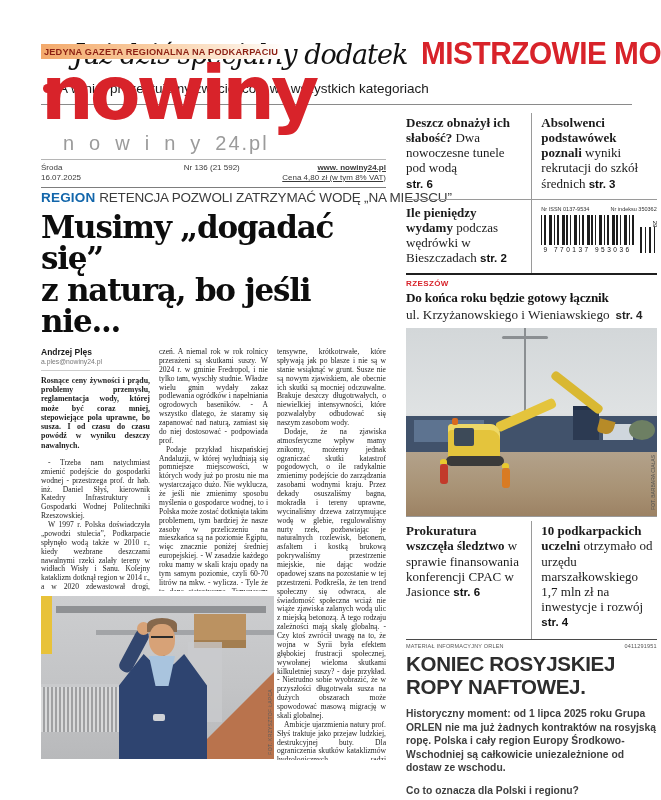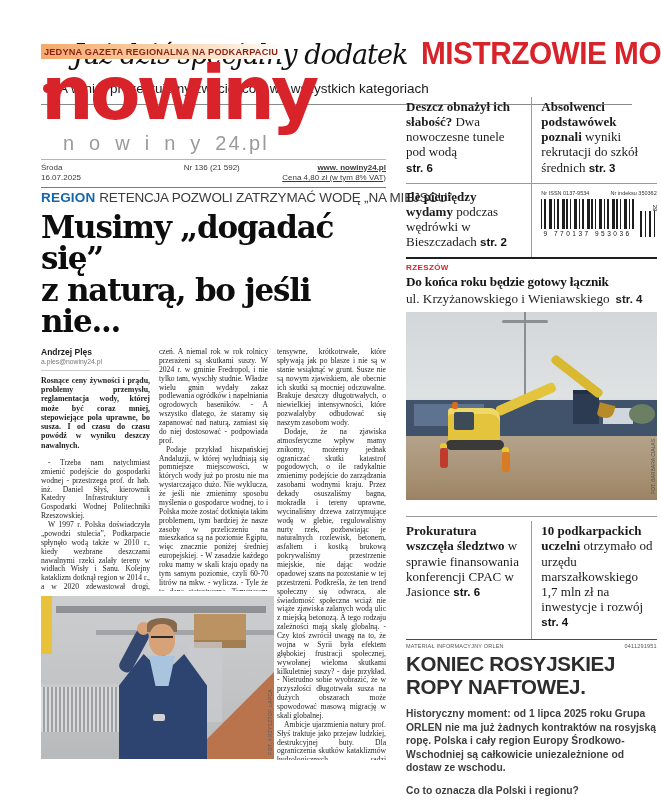--- a/index.html
+++ b/index.html
@@ -144,21 +144,21 @@
                border-radius:0 0 8px 4px; transform:rotate(15deg); }
   .ex-beacon { position:absolute; left:46px; top:90px; width:6px; height:7px; background:#d96b1f; border-radius:2px; }
   .ex-worker { position:absolute; width:8px; height:20px; border-radius:3px; }
   .ex-w1 { left:34px; top:136px; background:#c23a2a; }
   .ex-w2 { left:96px; top:140px; background:#d97b23; }
   .ex-helmet { position:absolute; width:7px; height:5px; border-radius:50% 50% 0 0; background:#e8c92f; }
   .ex-h1 { left:34px; top:131px; } .ex-h2 { left:96px; top:135px; }
   .ex-credit { position:absolute; right:1px; bottom:6px; writing-mode:vertical-rl; transform:rotate(180deg);
                font-size:5px; color:#50514f; }
 
-  .briefs-bottom { display:flex; margin-top:16px; border-top:1px solid #9a9a9a; padding-top:4px; }
+  .briefs-bottom { display:flex; margin-top:0; border-top:1px solid #9a9a9a; padding-top:4px; }
   .briefs-bottom .brief-cell { padding-bottom:10px; }
 
   
   .ad-box { border-top:1.5px solid #4a4a4a; padding-top:3px; }
   .ad-meta { display:flex; justify-content:space-between; font-size:5.5px; color:#555; letter-spacing:0.2px; }
   .ad-headline { margin-top:4px; font-size:20.5px; font-weight:800; color:#2d2d2d; line-height:1.12;
                  letter-spacing:-0.3px; }
   .ad-body { margin-top:8px; font-size:10.3px; font-weight:700; color:#3f3f3f; line-height:1.32; }
   .ad-question { margin-top:10px; font-size:10.3px; font-weight:700; color:#3f3f3f; }
 </style>

